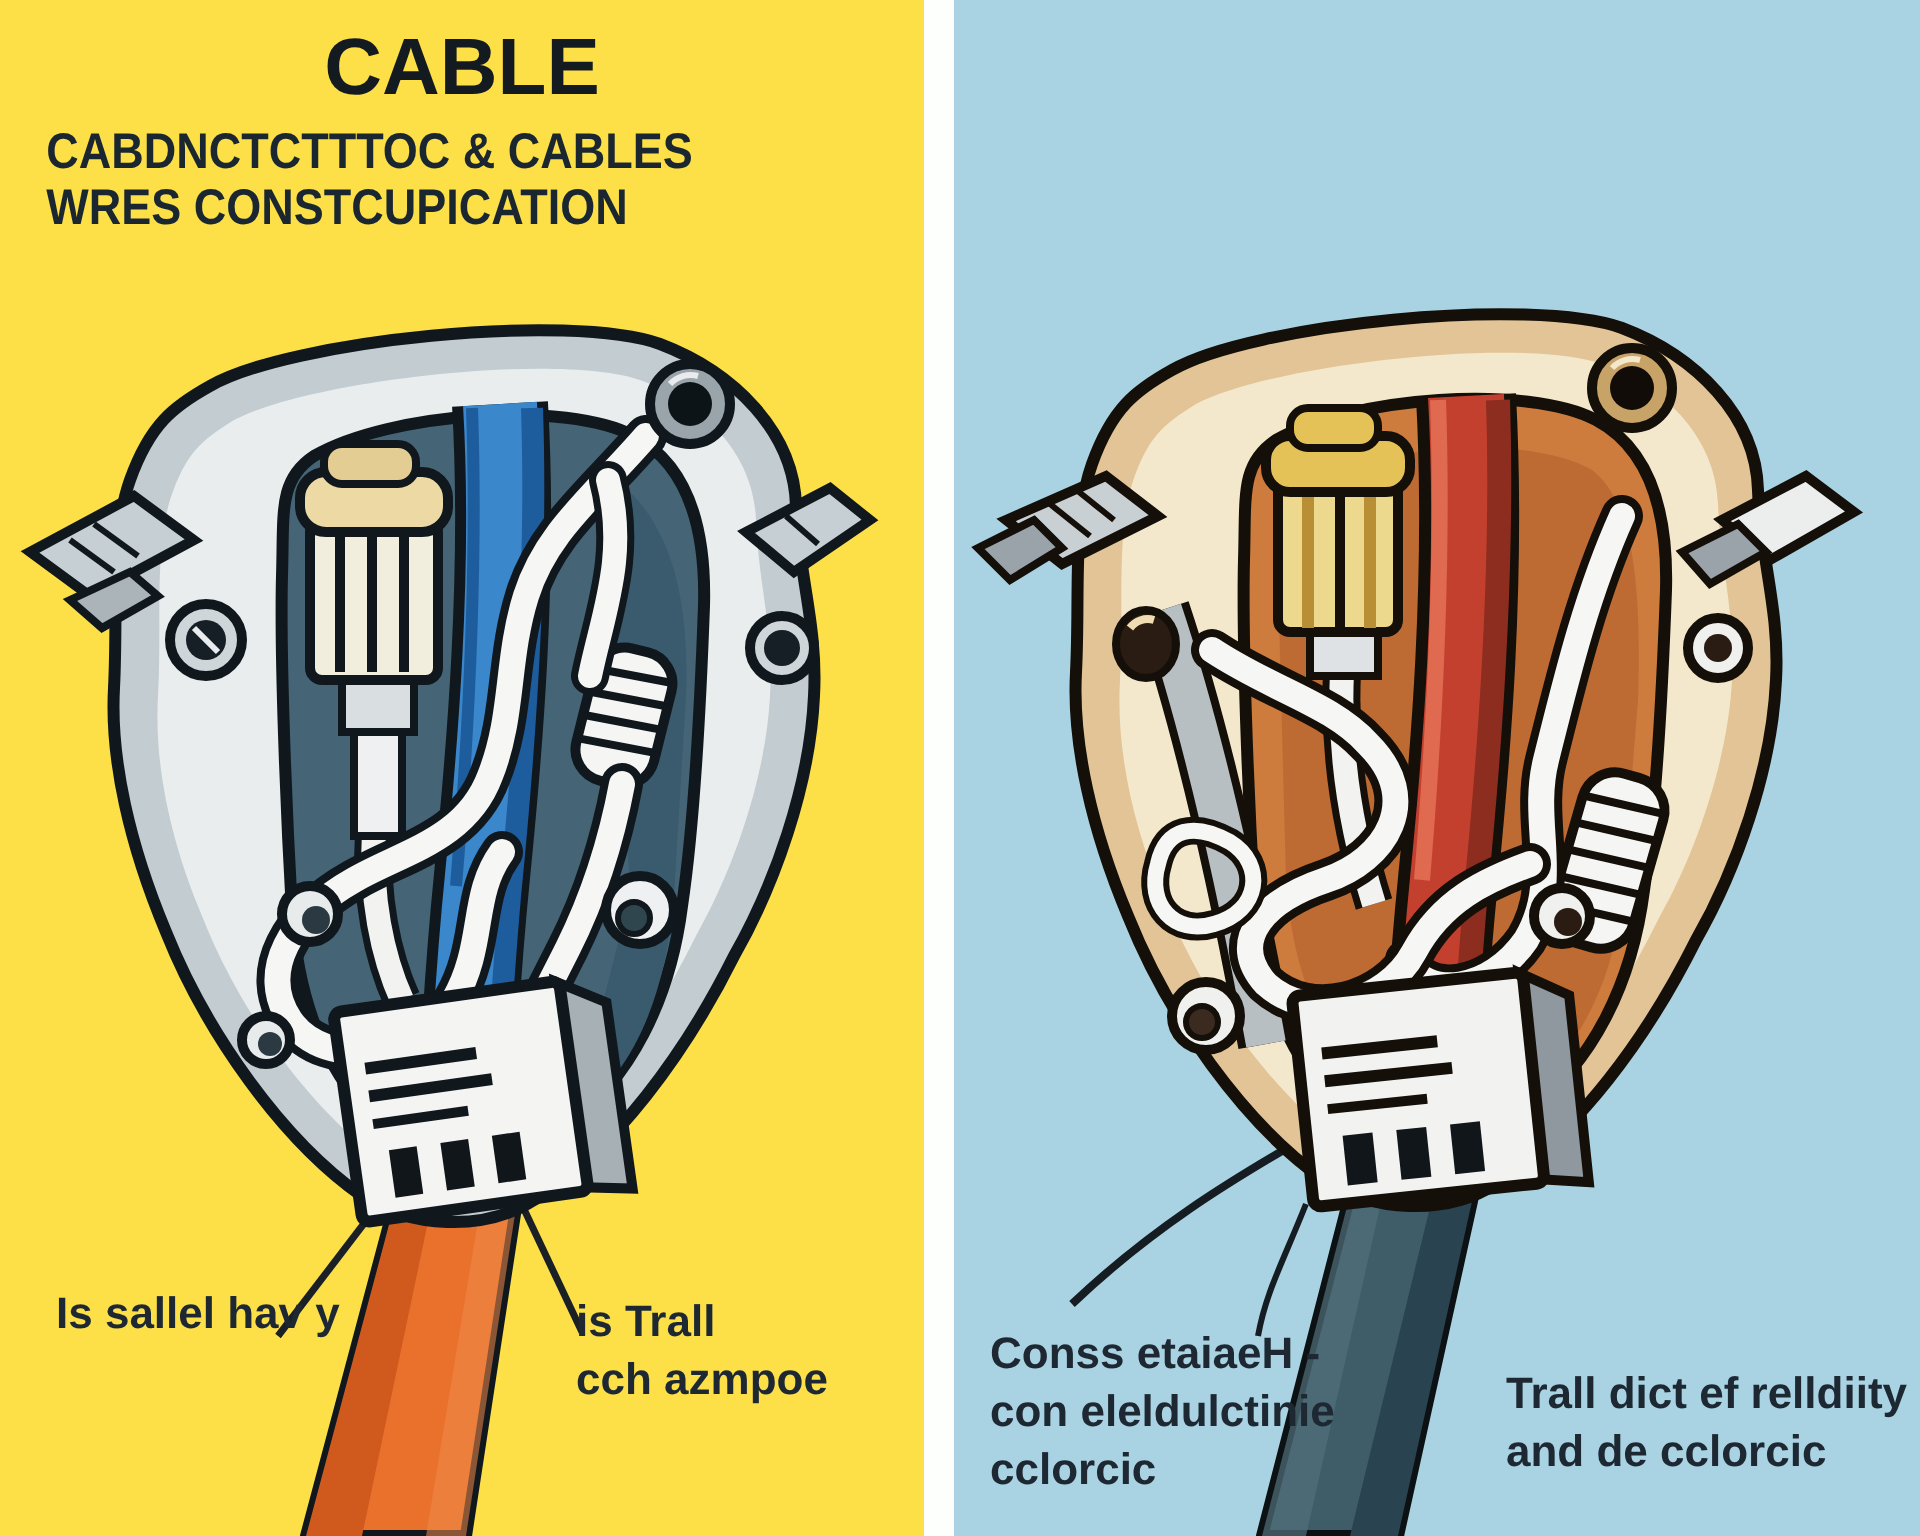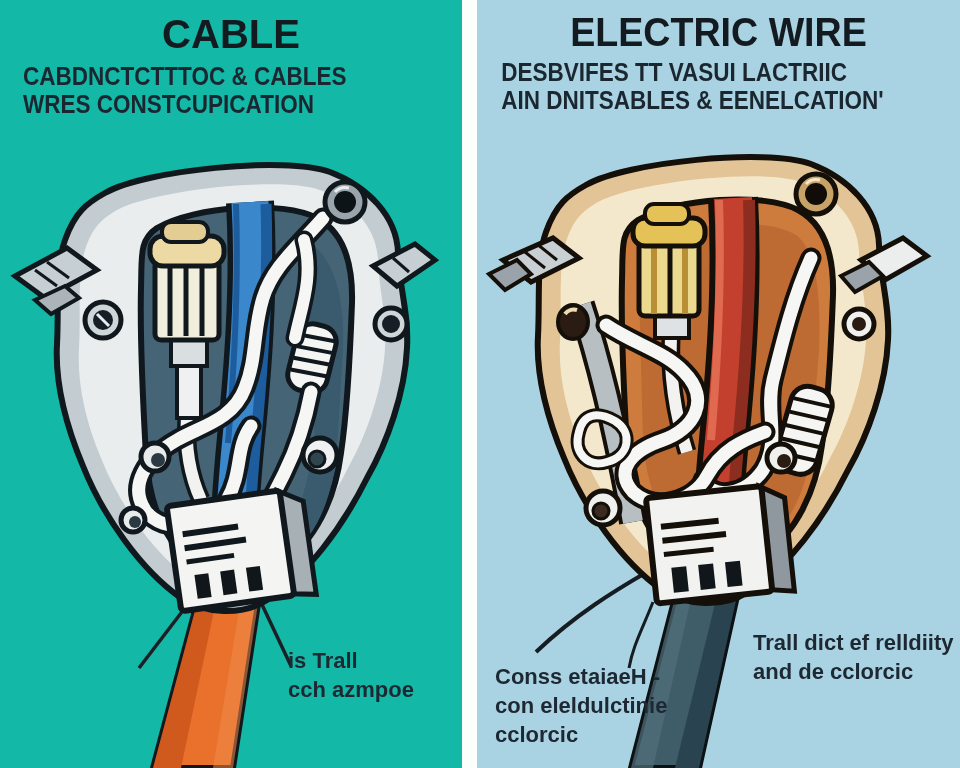--- a/index.html
+++ b/index.html
@@ -1,19 +1,19 @@
 <!DOCTYPE html>
 <html><head>
 <meta charset="utf-8">
 <style>
   html,body{margin:0;padding:0;background:#888;}
   .canvas{position:relative;width:960px;height:768px;overflow:hidden;
           font-family:"Liberation Sans",sans-serif;}
   .panel{position:absolute;top:0;height:768px;}
-  .panel-left{left:0;width:462px;background:#14b8a6;}
+  .panel-left{left:0;width:462px;background:#fde047;}
   .divider{position:absolute;top:0;left:462px;width:15px;height:768px;background:#fdfffd;}
   .panel-right{left:477px;width:483px;background:#a9d3e2;}
 
   .title{position:absolute;width:100%;text-align:center;color:#141b20;
          font-weight:800;font-size:40px;letter-spacing:0px;white-space:nowrap;}
   .subtitle{position:absolute;width:100%;color:#1b2730;
             font-weight:800;font-size:25px;line-height:28px;white-space:nowrap;}
   .subtitle .sline{transform:scaleX(0.90);transform-origin:50% 50%;}
   .panel-left .title{top:12px;}
   .panel-left .subtitle{top:62px;}
@@ -149,37 +149,31 @@
         <line x1="180" y1="380" x2="236" y2="380" stroke="#10181d" stroke-width="6"></line>
         <line x1="180" y1="394" x2="242" y2="394" stroke="#10181d" stroke-width="6"></line>
         <line x1="180" y1="408" x2="228" y2="408" stroke="#10181d" stroke-width="5"></line>
         <rect x="186" y="422" width="14" height="24" fill="#11161a"></rect>
         <rect x="212" y="422" width="14" height="24" fill="#11161a"></rect>
         <rect x="238" y="422" width="14" height="24" fill="#11161a"></rect>
       </g>
     </svg>
 
     <div class="callout" style="left:28px;top:642px;">
+      <div>Is sallel hav y</div>
     </div>
     <div class="callout" style="left:288px;top:646px;">
       <div>is Trall</div>
       <div>cch azmpoe</div>
     </div>
   </div>
 
   <div class="divider"></div>
 
   <div class="panel panel-right">
-    <div class="title">
-      <div class="tline">ELECTRIC WIRE</div>
-    </div>
-    <div class="subtitle">
-      <div class="sline">DESBVIFES TT VASUI LACTRIIC</div>
-      <div class="sline">AIN DNITSABLES &amp; EENELCATION'</div>
-    </div>
 
     <svg class="illus" style="left:4px;top:140px;" width="470" height="628" viewBox="0 0 470 628">
 
       <g>
         <polygon points="198,442 260,438 218,628 150,628" fill="#3e5d68" stroke="#0c1114" stroke-width="6" stroke-linejoin="round"></polygon>
         <polygon points="240,439 260,438 218,628 194,628" fill="#2a4350"></polygon>
         <polygon points="198,442 214,441 172,628 150,628" fill="#53707c" opacity="0.7"></polygon>
       </g>
 
       <path d="M 55,512 C 95,474 135,450 166,432" stroke="#161d22" stroke-width="4" fill="none"></path>
@@ -287,19 +281,19 @@
         <rect x="215" y="424" width="15" height="25" fill="#11161a"></rect>
         <rect x="242" y="424" width="15" height="25" fill="#11161a"></rect>
       </g>
     </svg>
 
     <div class="callout" style="left:18px;top:662px;">
       <div>Conss etaiaeH -</div>
       <div>con eleldulctinie</div>
       <div>cclorcic</div>
     </div>
-    <div class="callout" style="left:276px;top:628px;">
+    <div class="callout" style="left:276px;top:682px;">
       <div>Trall dict ef relldiity</div>
       <div>and de cclorcic</div>
     </div>
   </div>
 
 </div>
 
 </body></html>

